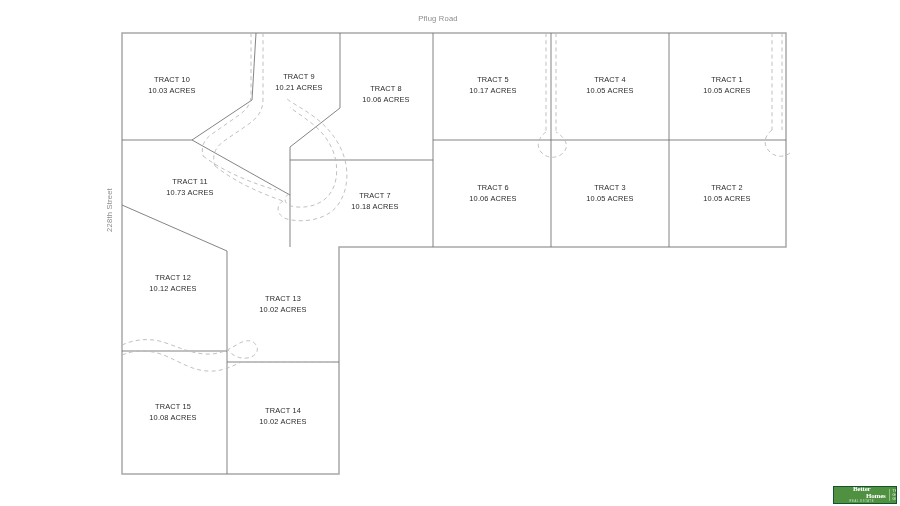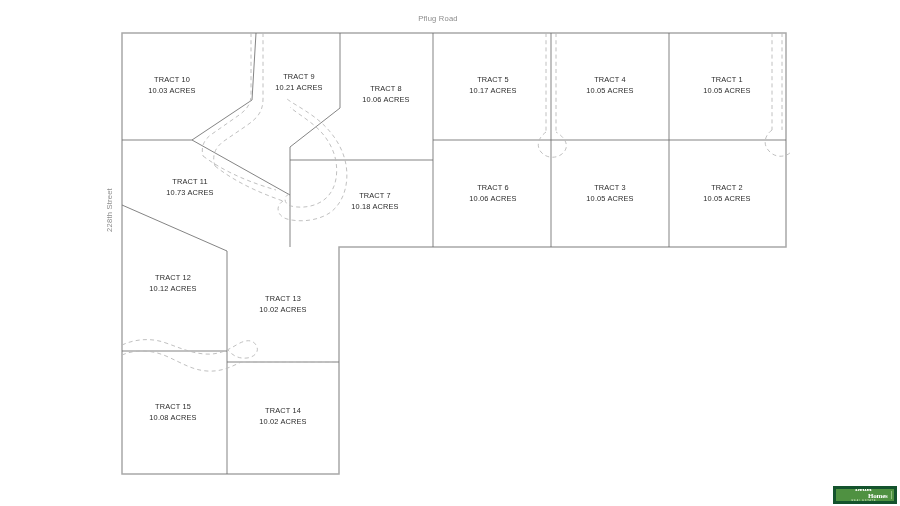--- a/index.html
+++ b/index.html
@@ -52,21 +52,21 @@
     stroke: #b9b9b9;
     stroke-width: 0.9;
     fill: none;
     stroke-dasharray: 4 3.2;
   }
   #brand-logo {
     position: absolute;
     display: flex;
     align-items: stretch;
     background: #4f9141;
-    border: 3px solid #14532d;
+    border: 1px solid #14532d;
     box-sizing: border-box;
     overflow: hidden;
   }
   #brand-logo .logo-left {
     display: flex;
     flex-direction: column;
     justify-content: center;
     align-items: center;
     padding: 1px 3px 1px 4px;
     flex: 0 0 auto;

